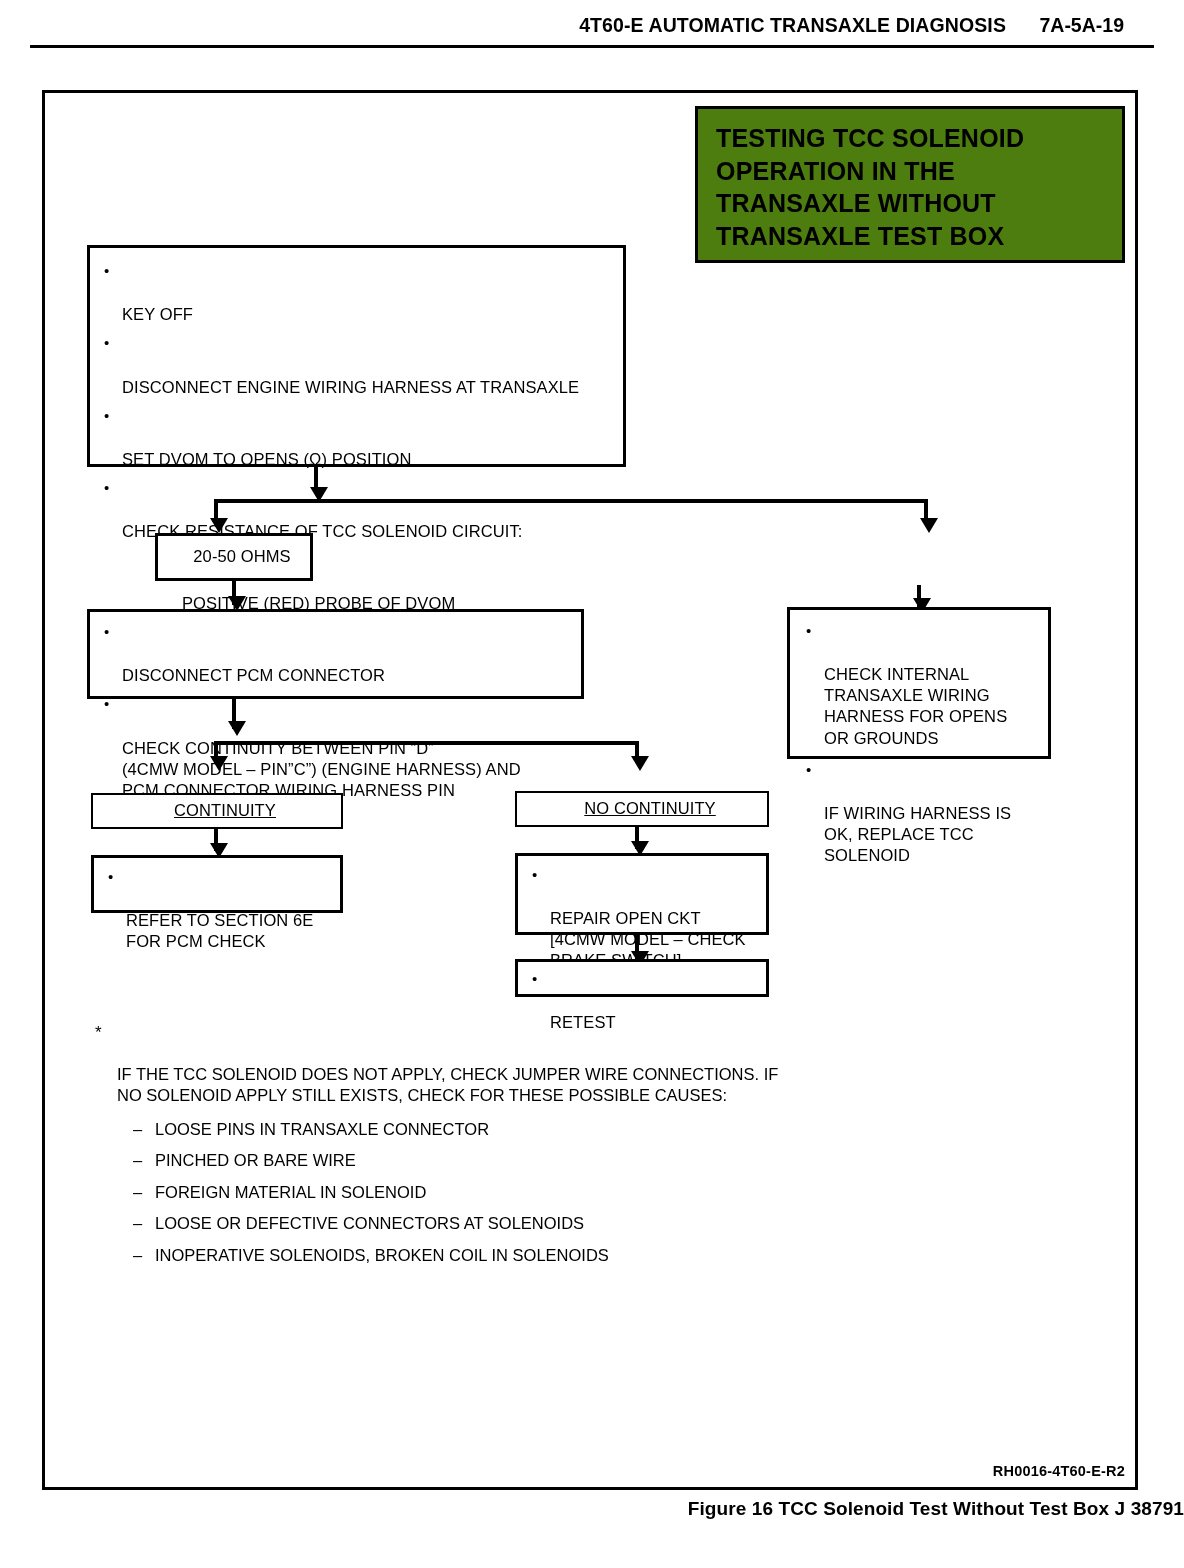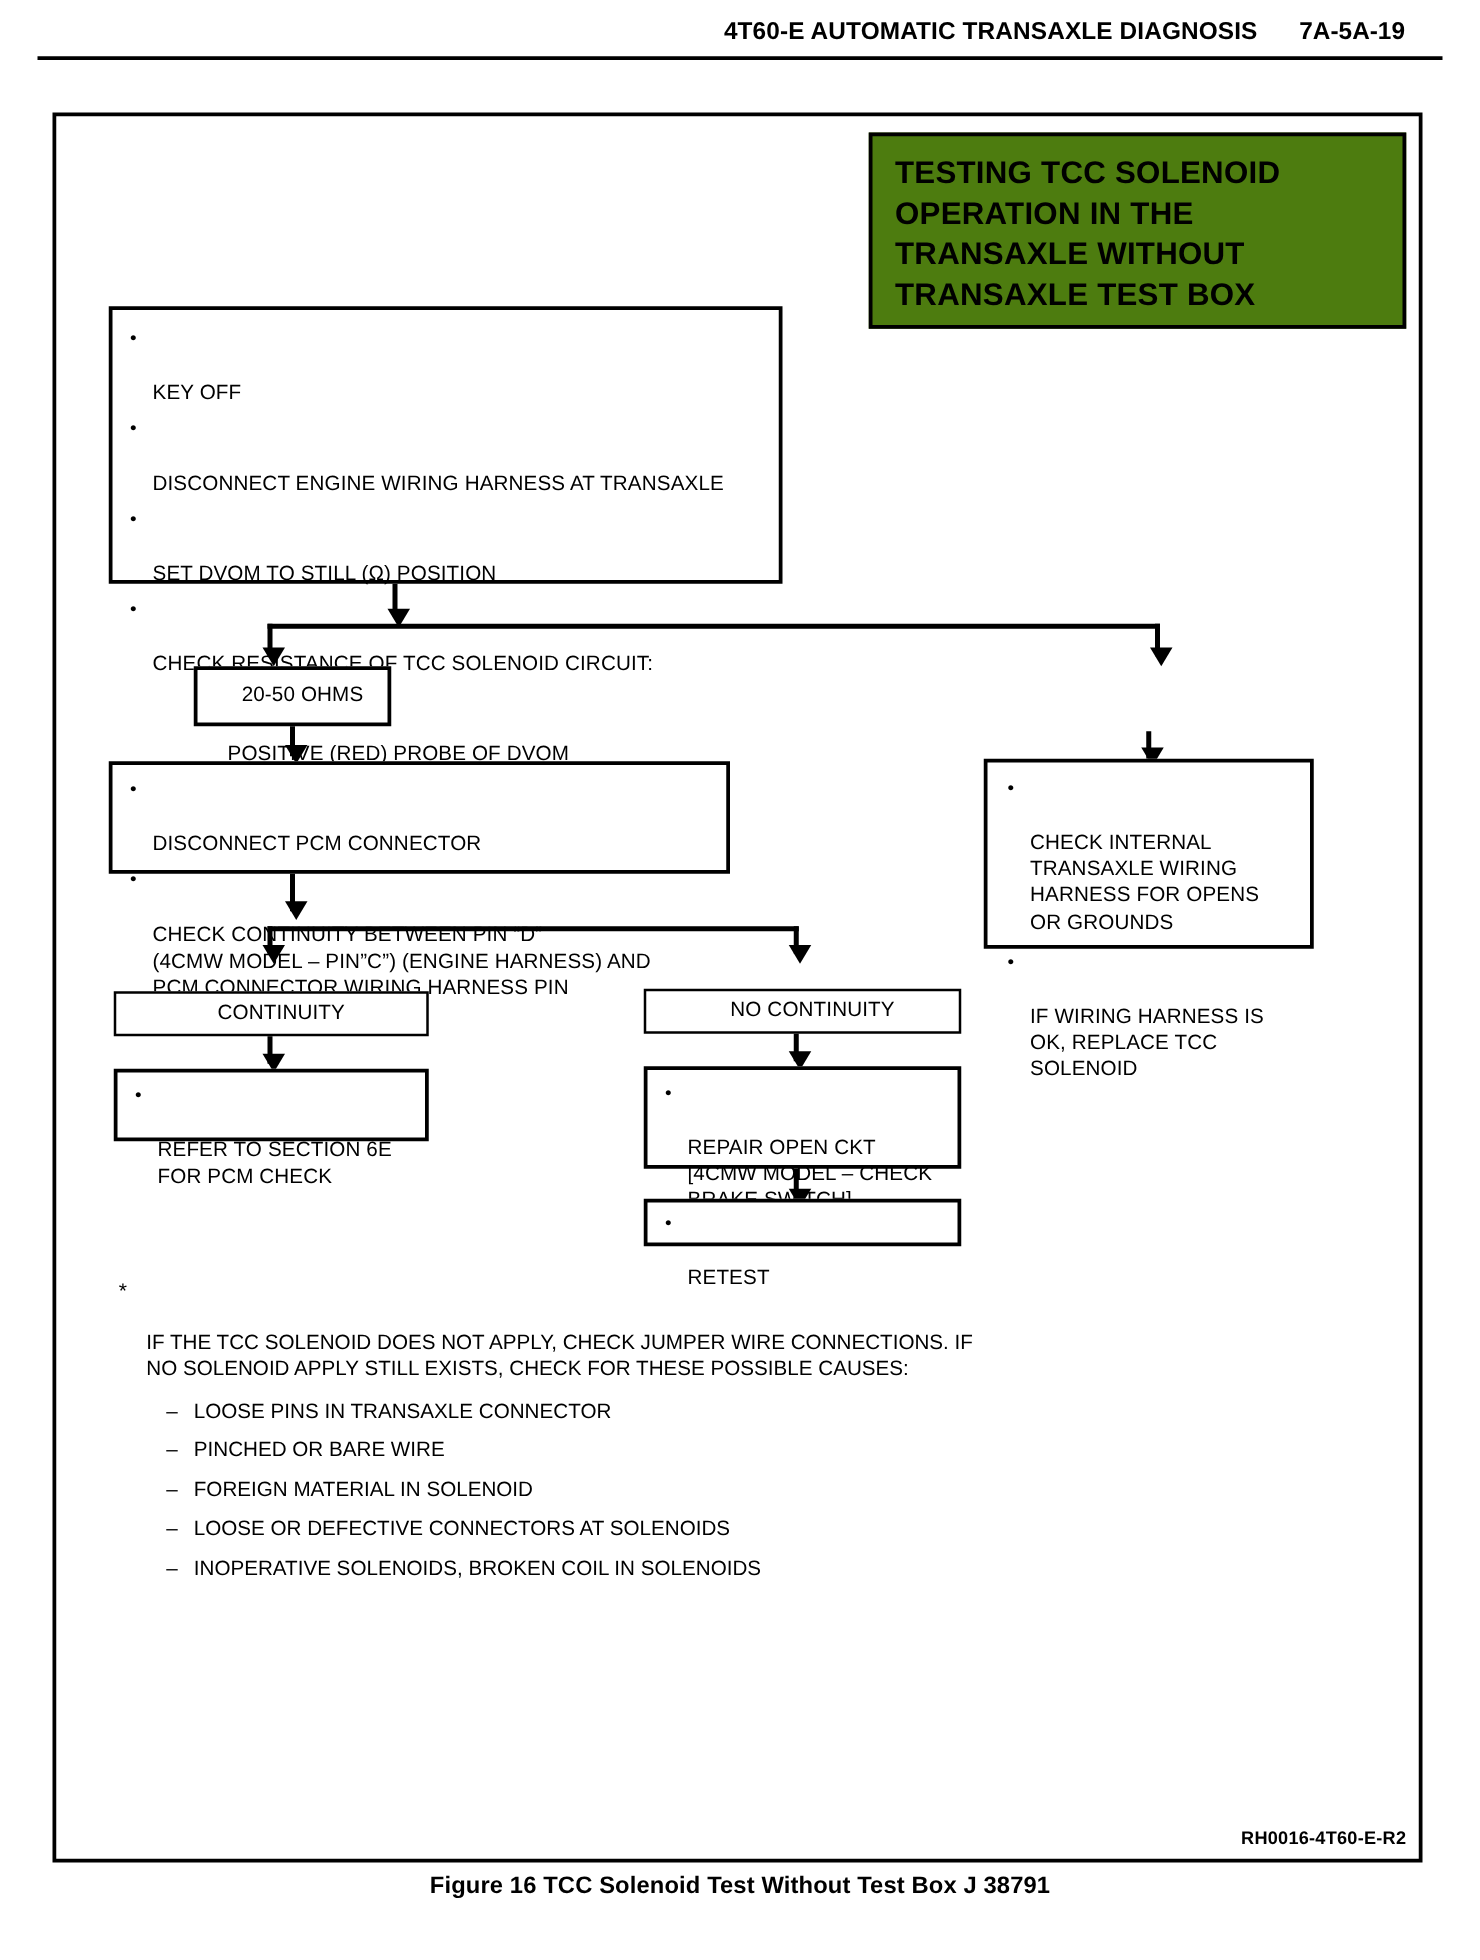--- a/index.html
+++ b/index.html
@@ -67,21 +67,21 @@
   .dbox {
     position: absolute;
     border: 3px solid #000;
     box-sizing: border-box;
     background: #fff;
     font-size: 16.5px;
     line-height: 1.28;
     letter-spacing: 0.1px;
     padding-left: 16px;
   }
-  .dbox.thin { border-width: 2.5px; }
+  .dbox.thin { border-width: 2.5px; text-decoration: underline; }
 
   .blist {
     margin: 0;
     padding: 0;
     list-style: none;
   }
   .blist > li {
     position: relative;
     padding-left: 22px;
     margin-bottom: 9px;
@@ -206,21 +206,21 @@
     font-weight: bold;
     letter-spacing: 0.2px;
     white-space: nowrap;
   }
 
   #figure-caption {
     position: absolute;
     left: 0;
     top: 1498px;
     width: 1184px;
-    text-align: center;
+    text-align: right;
     font-size: 19px;
     font-weight: bold;
     letter-spacing: 0.1px;
   }
 </style>
 </head>
 <body>
 
 <div id="page-header">
   <div class="hdr-title">4T60-E AUTOMATIC TRANSAXLE DIAGNOSIS</div>
@@ -242,21 +242,21 @@
       <li>
         <span class="bullet">•</span>
         <span>KEY OFF</span>
       </li>
       <li>
         <span class="bullet">•</span>
         <span>DISCONNECT ENGINE WIRING HARNESS AT TRANSAXLE</span>
       </li>
       <li>
         <span class="bullet">•</span>
-        <span>SET DVOM TO STILL (Ω) POSITION</span>
+        <span>SET DVOM TO OPENS (Ω) POSITION</span>
       </li>
       <li style="margin-bottom:6px;">
         <span class="bullet">•</span>
         <span>CHECK RESISTANCE OF TCC SOLENOID CIRCUIT:</span>
       </li>
     </ul>
     <ul class="dlist" style="margin-left:60px; margin-top:8px;">
       <li style="margin-bottom:11px;">
         <span class="dash">–</span>
         <span>POSITIVE (RED) PROBE OF DVOM

